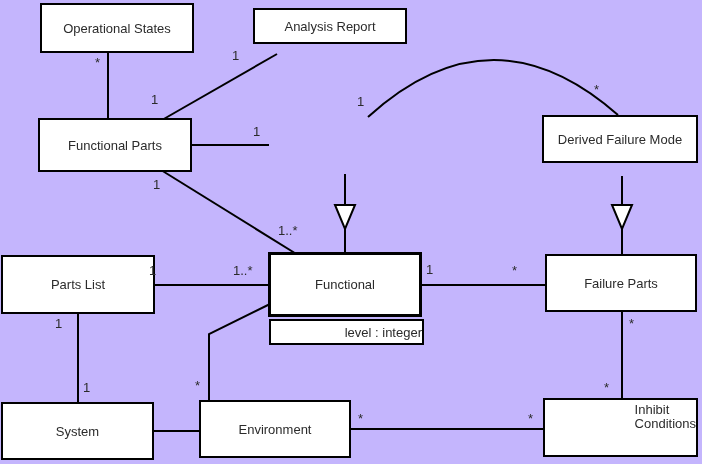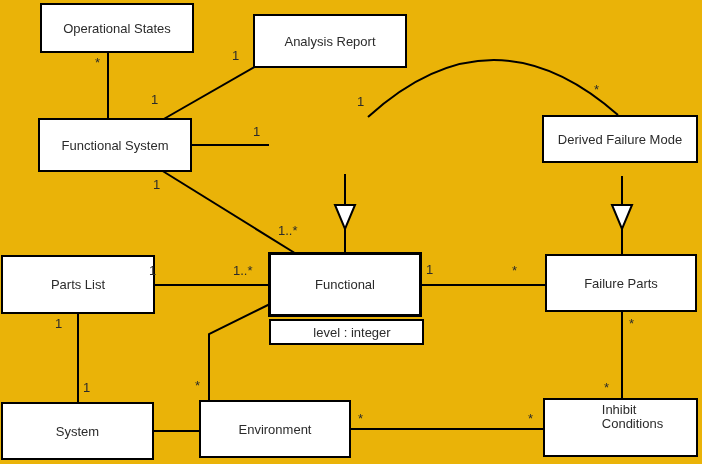--- a/index.html
+++ b/index.html
@@ -1,28 +1,28 @@
 <!DOCTYPE html>
 <html><head>
 <meta charset="utf-8">
 <style>
   * { margin:0; padding:0; box-sizing:border-box; }
   html,body { background:#fff; }
   body { font-family:"Liberation Sans", sans-serif; }
-  .stage { position:relative; width:702px; height:464px; background:#eab308; overflow:hidden; }
+  .stage { position:relative; width:702px; height:464px; background:#c4b5fd; overflow:hidden; }
   svg.wires { position:absolute; left:0; top:0; }
   .cls {
     position:absolute; background:#fff; border:2px solid #000;
     display:flex; align-items:center; justify-content:center;
     text-align:center; font-size:13px; color:#2b2b2b; line-height:15px;
   }
   .cls-name { white-space:pre-line; }
-  .ic { justify-content:center; align-items:flex-start; text-align:left; padding:3px 0 0 24px; line-height:14px; }
+  .ic { justify-content:flex-end; align-items:flex-start; text-align:left; padding:3px 0 0 24px; line-height:14px; }
   .comp-title { border-width:3px; }
-  .comp-attrs { justify-content:center; padding-left:11px; }
+  .comp-attrs { justify-content:flex-end; padding-left:11px; }
   .mult { position:absolute; font-size:13px; color:#2b2b2b; line-height:13px; }
 </style>
 </head>
 <body>
 
 <div class="stage">
 
   <svg class="wires" width="702" height="464" viewBox="0 0 702 464" stroke="#000000" stroke-width="2" fill="none">
 
     <line x1="108" y1="52" x2="108" y2="120"></line>
@@ -55,26 +55,26 @@
 
     <line x1="622" y1="176" x2="622" y2="206"></line>
     <polygon points="612,205 632,205 622,229" fill="#ffffff"></polygon>
     <line x1="622" y1="229" x2="622" y2="257"></line>
   </svg>
 
   <div class="cls" style="left:40px;top:3px;width:154px;height:50px">
     <span class="cls-name">Operational States</span>
   </div>
 
-  <div class="cls" style="left:253px;top:14px;width:154px;height:54px">
+  <div class="cls" style="left:253px;top:8px;width:154px;height:36px">
     <span class="cls-name">Analysis Report</span>
   </div>
 
   <div class="cls" style="left:38px;top:118px;width:154px;height:54px">
-    <span class="cls-name">Functional System</span>
+    <span class="cls-name">Functional Parts</span>
   </div>
 
 
   <div class="cls" style="left:542px;top:115px;width:156px;height:48px">
     <span class="cls-name">Derived Failure Mode</span>
   </div>
 
   <div class="cls" style="left:1px;top:255px;width:154px;height:59px">
     <span class="cls-name">Parts List</span>
   </div>

